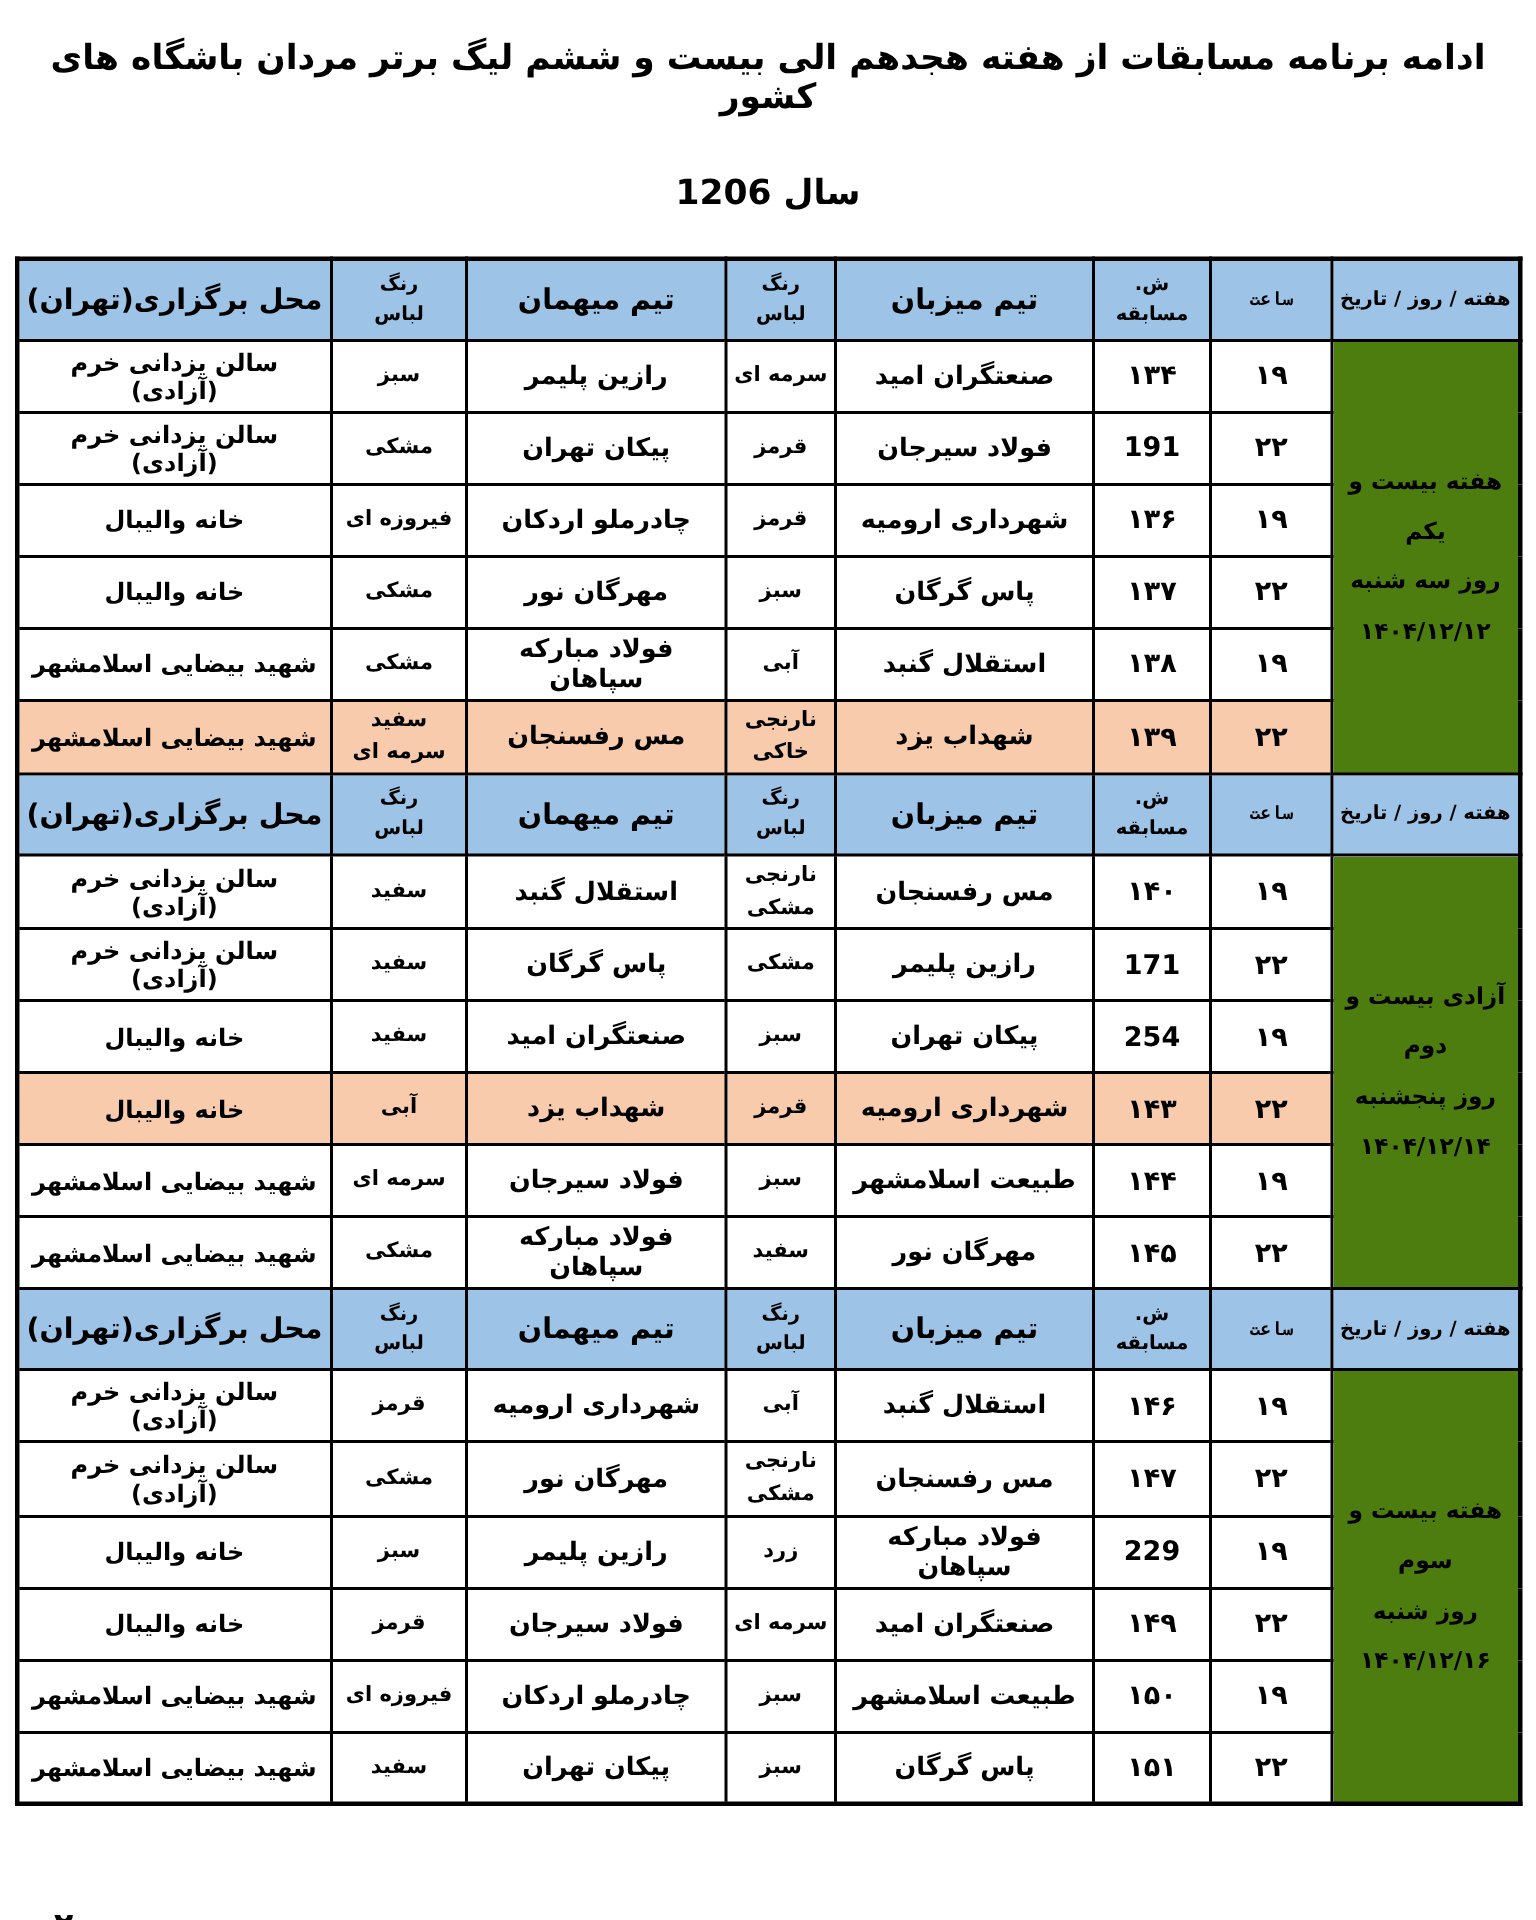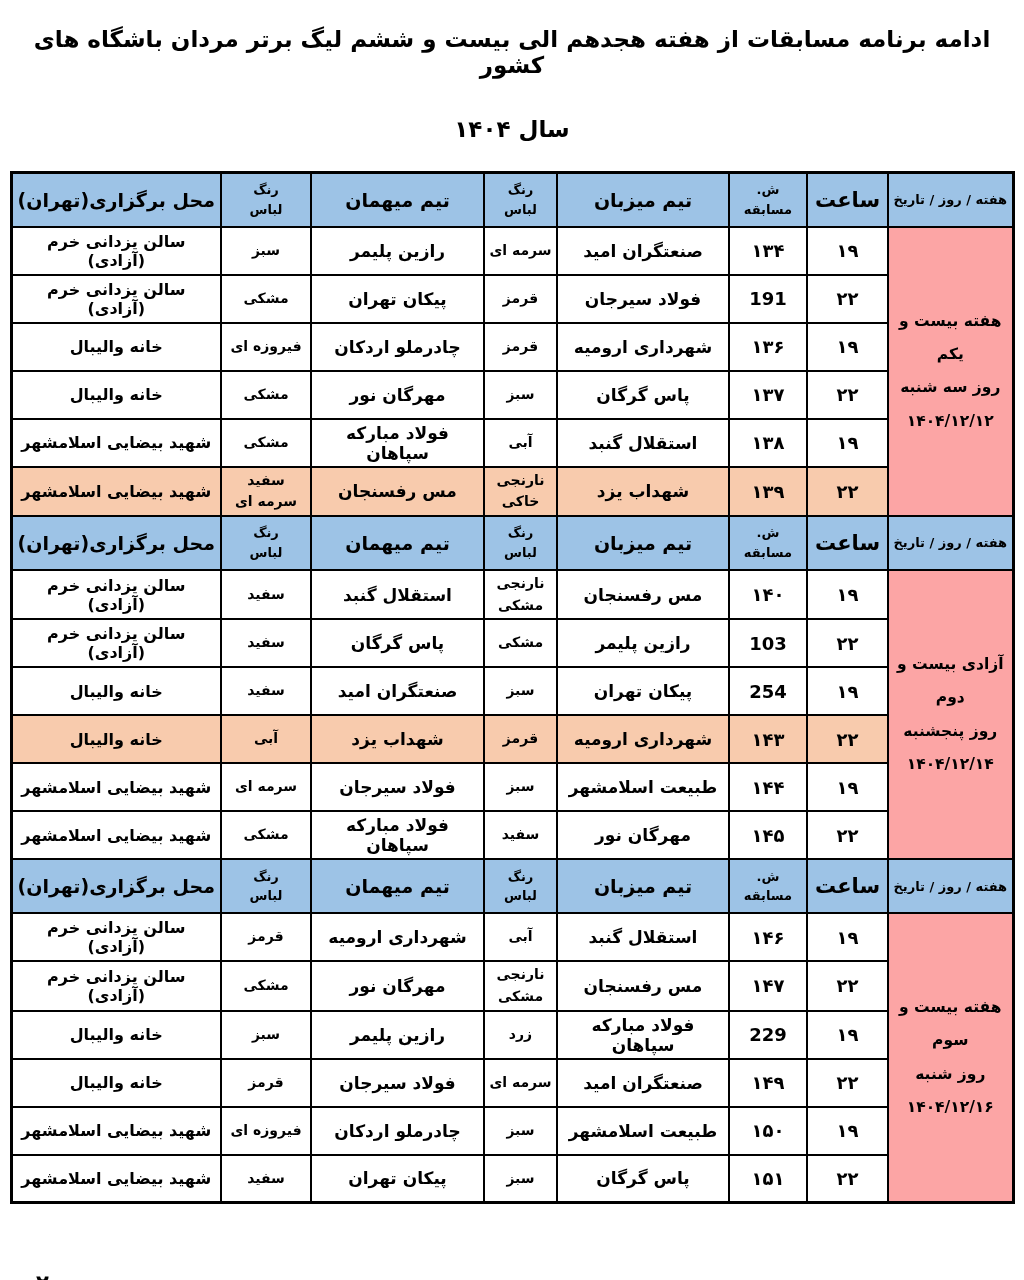--- a/index.html
+++ b/index.html
@@ -43,23 +43,23 @@
     vertical-align:middle;
     font-weight:700;
     color:var(--text);
     padding:2px 4px;
     overflow:hidden;
   }
   tr.header-row{height:54px;}
   tr.header-row th{background:var(--header-bg);margin-left:12px;}
   tr.data-row{height:48px;background:#fff;}
   tr.data-row.highlight td{background:var(--highlight-bg);}
-  tr.data-row td.cell-week-date{background:#fca5a5;}
+  tr.data-row td.cell-week-date{background:#4d7c0f;}
   .head-main{font-size:19px;}
-  .head-time{font-size:21px;}
+  .head-time{font-size:12px;font-family:Liberation Mono, monospace;}
   .head-small{font-size:13px;line-height:1.5;}
   .head-week{font-size:13px;}
   .cell-team{font-size:17px;}
   .cell-kit{font-size:14px;line-height:1.55;}
   .cell-num{font-size:18px;}
   .cell-venue{font-size:16px;}
   .cell-week-date{font-size:15.5px;line-height:2.15;}
   .week-line{white-space:normal;}
   .page-number{
     position:absolute;
@@ -70,21 +70,21 @@
     font-weight:700;
     direction:ltr;
   }
 </style>
 </head>
 <body>
 
 <div class="page">
   <div class="title-block">
     <div class="title-line1">ادامه برنامه مسابقات از هفته هجدهم الی بیست و ششم لیگ برتر مردان باشگاه های کشور</div>
-    <div class="title-line2">سال ۱۴۰۴</div>
+    <div class="title-line2">سال 1206</div>
   </div>
 
   <table class="schedule" dir="rtl">
     <colgroup>
       <col style="width:125px">
       <col style="width:81px">
       <col style="width:78px">
       <col style="width:172px">
       <col style="width:73px">
       <col style="width:173px">
@@ -198,21 +198,21 @@
           <td class="cell-num">۱۹</td>
           <td class="cell-num">۱۴۰</td>
           <td class="cell-team">مس رفسنجان</td>
           <td class="cell-kit">نارنجی مشکی</td>
           <td class="cell-team">استقلال گنبد</td>
           <td class="cell-kit">سفید</td>
           <td class="cell-venue">سالن یزدانی خرم (آزادی)</td>
         </tr>
         <tr class="data-row">
           <td class="cell-num">۲۲</td>
-          <td class="cell-num">103</td>
+          <td class="cell-num">171</td>
           <td class="cell-team">رازین پلیمر</td>
           <td class="cell-kit">مشکی</td>
           <td class="cell-team">پاس گرگان</td>
           <td class="cell-kit">سفید</td>
           <td class="cell-venue">سالن یزدانی خرم (آزادی)</td>
         </tr>
         <tr class="data-row">
           <td class="cell-num">۱۹</td>
           <td class="cell-num">254</td>
           <td class="cell-team">پیکان تهران</td>

